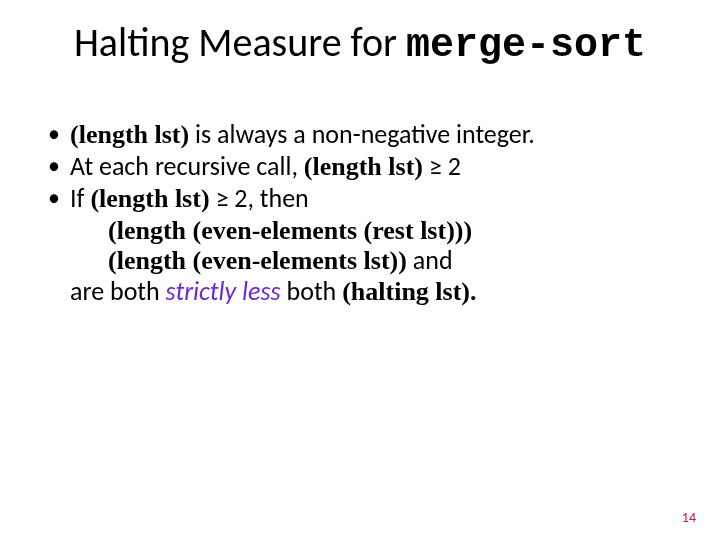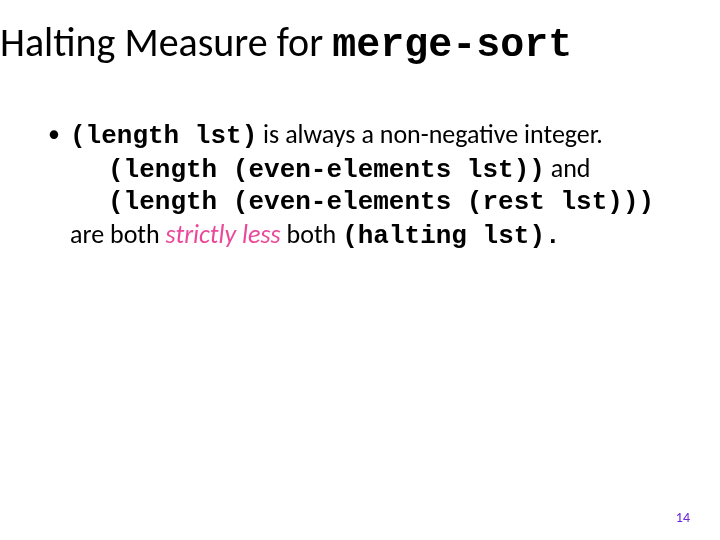--- a/index.html
+++ b/index.html
@@ -16,20 +16,21 @@
     width: 720px;
     height: 540px;
     position: relative;
     box-sizing: border-box;
   }
   .title {
     position: absolute;
     top: 18px;
     left: 0;
     width: 720px;
+    text-align: center;
     font-size: 40px;
     font-weight: 400;
     letter-spacing: 0px;
   }
   .title .code {
     font-family: Consolas, "Courier New", monospace;
     font-weight: 700;
   }
   .body {
     position: absolute;
@@ -58,57 +59,63 @@
   }
   .indent-block {
     margin-left: 64px;
     margin-top: 2px;
   }
   .after-indent {
     margin-left: 26px;
     margin-top: 2px;
   }
   .mono {
-    font-family: Liberation Mono, monospace;
+    font-family: Liberation Serif, serif;
     font-weight: 700;
   }
   .red {
-    color: #ec4899;
+    color: #6d28d9;
     font-style: italic;
   }
   .pagenum {
     position: absolute;
-    right: 30px;
+    right: 24px;
     bottom: 14px;
     font-size: 14px;
-    color: #6d28d9;
+    color: #be185d;
   }
 </style>
 </head>
 <body>
 
 <div class="slide">
 
   <div class="title">
     <span>Halting Measure for </span><span class="code">merge-sort</span>
   </div>
 
   <div class="body">
     <ul>
       <li class="b1">
         <span class="mono">(length lst)</span><span> is always  a non-negative integer.</span>
       </li>
+      <li class="b1">
+        <span>At each recursive call, </span><span class="mono">(length lst)</span><span> ≥ 2</span>
+      </li>
+      <li class="b1">
+        <span>If </span><span class="mono">(length lst)</span><span> ≥ 2, then</span>
+      </li>
     </ul>
 
     <div class="indent-block">
       <div>
-        <span class="mono">(length (even-elements lst))</span><span> and</span>
+        <span class="mono">(length (even-elements (rest lst)))</span>
       </div>
       <div>
-        <span class="mono">(length (even-elements (rest lst)))</span>
+        <span class="mono">(length (even-elements lst))</span><span> and</span>
       </div>
     </div>
 
     <div class="after-indent">
       <span>are both  </span><span class="red">strictly less</span><span> both </span><span class="mono">(halting lst).</span>
     </div>
 
   </div>
 
   <div class="pagenum">14</div>

